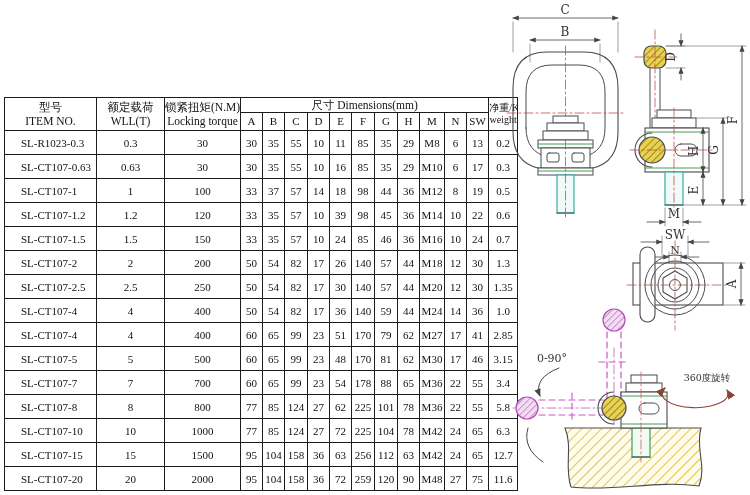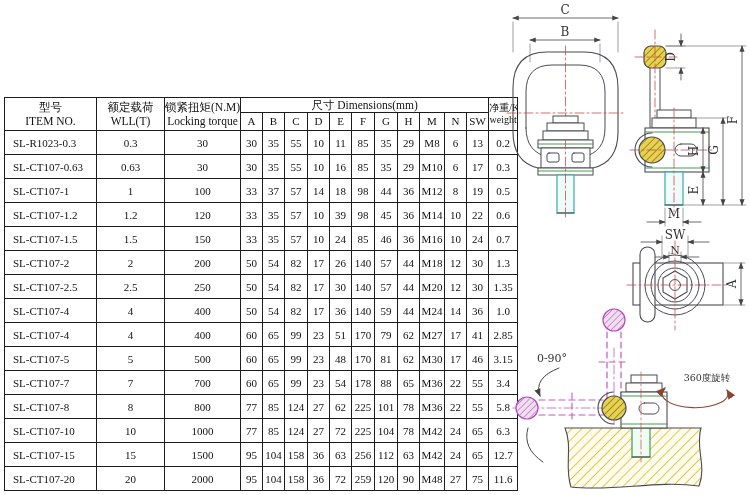--- a/index.html
+++ b/index.html
@@ -10,21 +10,21 @@
               width:493px;font-size:11px;}
   #spec-table col.c-item{width:92px}#spec-table col.c-wll{width:68px}#spec-table col.c-tq{width:76px}
   #spec-table col.c-sm{width:22px}#spec-table col.c-md{width:23px}#spec-table col.c-m{width:25px}
   #spec-table col.c-wt{width:29px}
   #spec-table th,#spec-table td{border:1px solid #1c1c1c;padding:0;text-align:center;
               vertical-align:middle;font-weight:normal;white-space:nowrap;overflow:hidden;}
   #spec-table thead th{font-size:11.5px;line-height:1.25;}
   #spec-table thead tr.sub th{height:17px;font-size:11px;}
   #spec-table thead th.wt{font-size:10px;line-height:1.2;}
   #spec-table tbody td{height:23px;}
-  #spec-table tbody td.item{text-align:left;padding-left:8px;}
+  #spec-table tbody td.item{text-align:left;padding-left:16px;}
   .hdr2{display:block}
   
   #drawing{position:absolute;left:495px;top:0;width:255px;height:495px;}
   svg text{font-family:"DejaVu Serif","Liberation Serif",serif;fill:#333;}
 </style>
 </head>
 <body>
 
 <div id="stage">
 

